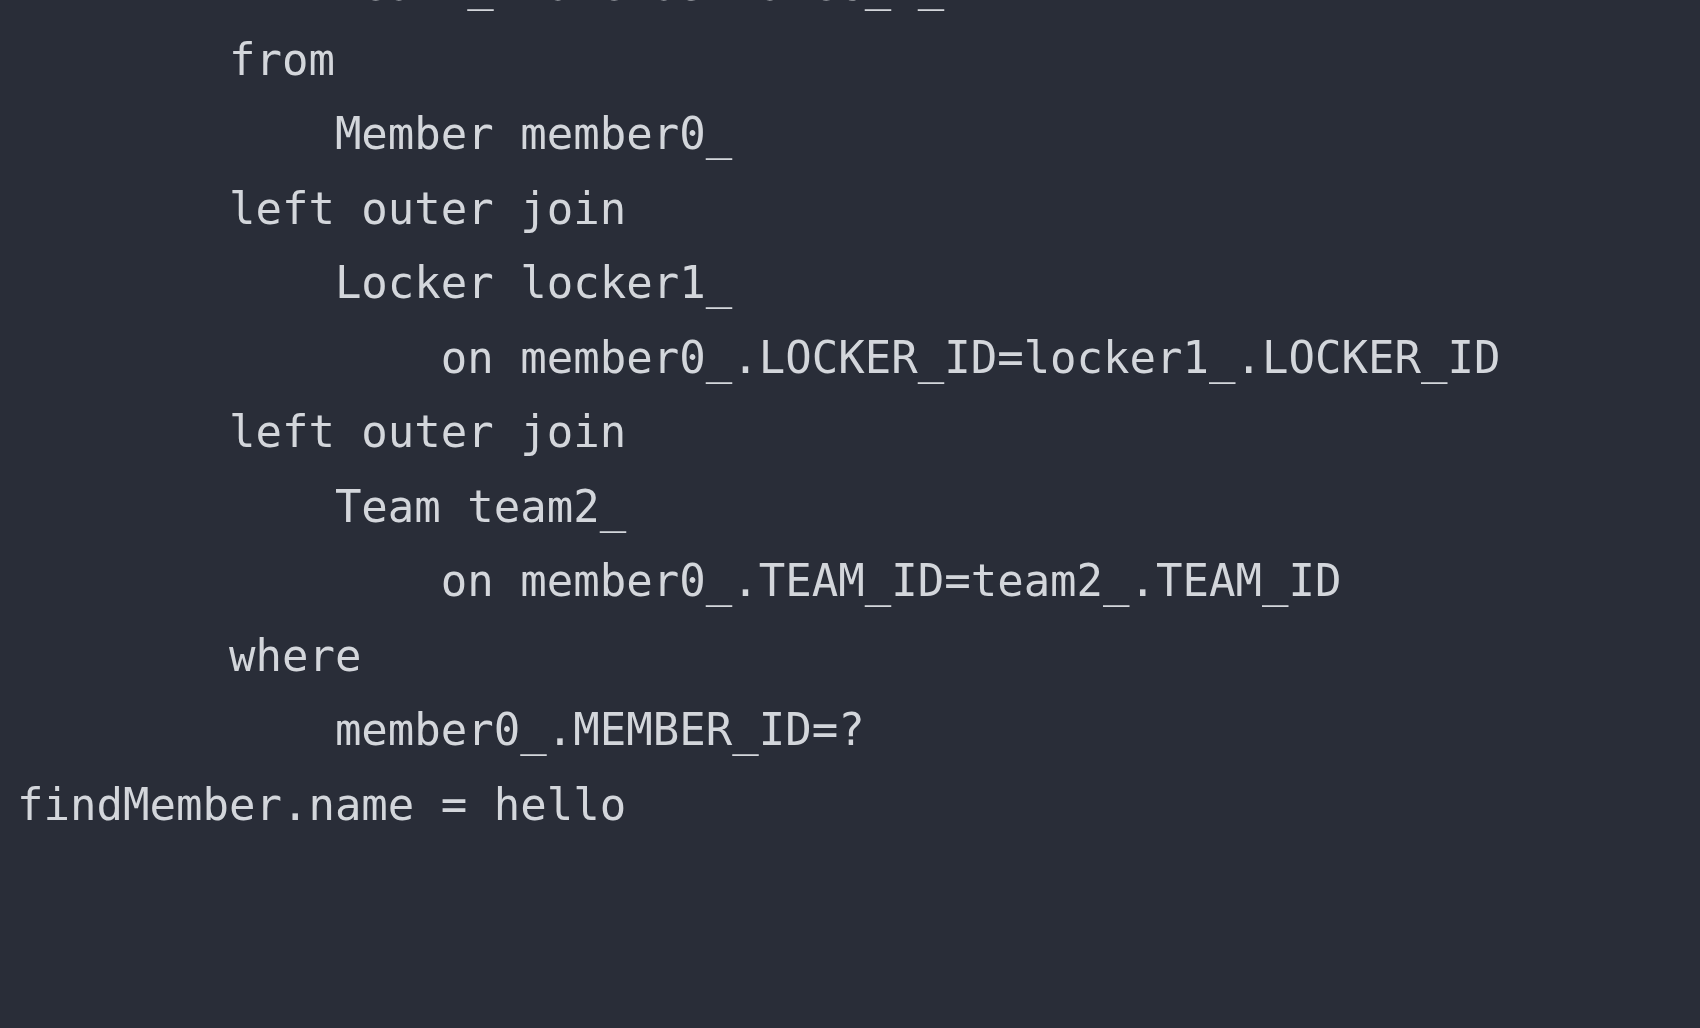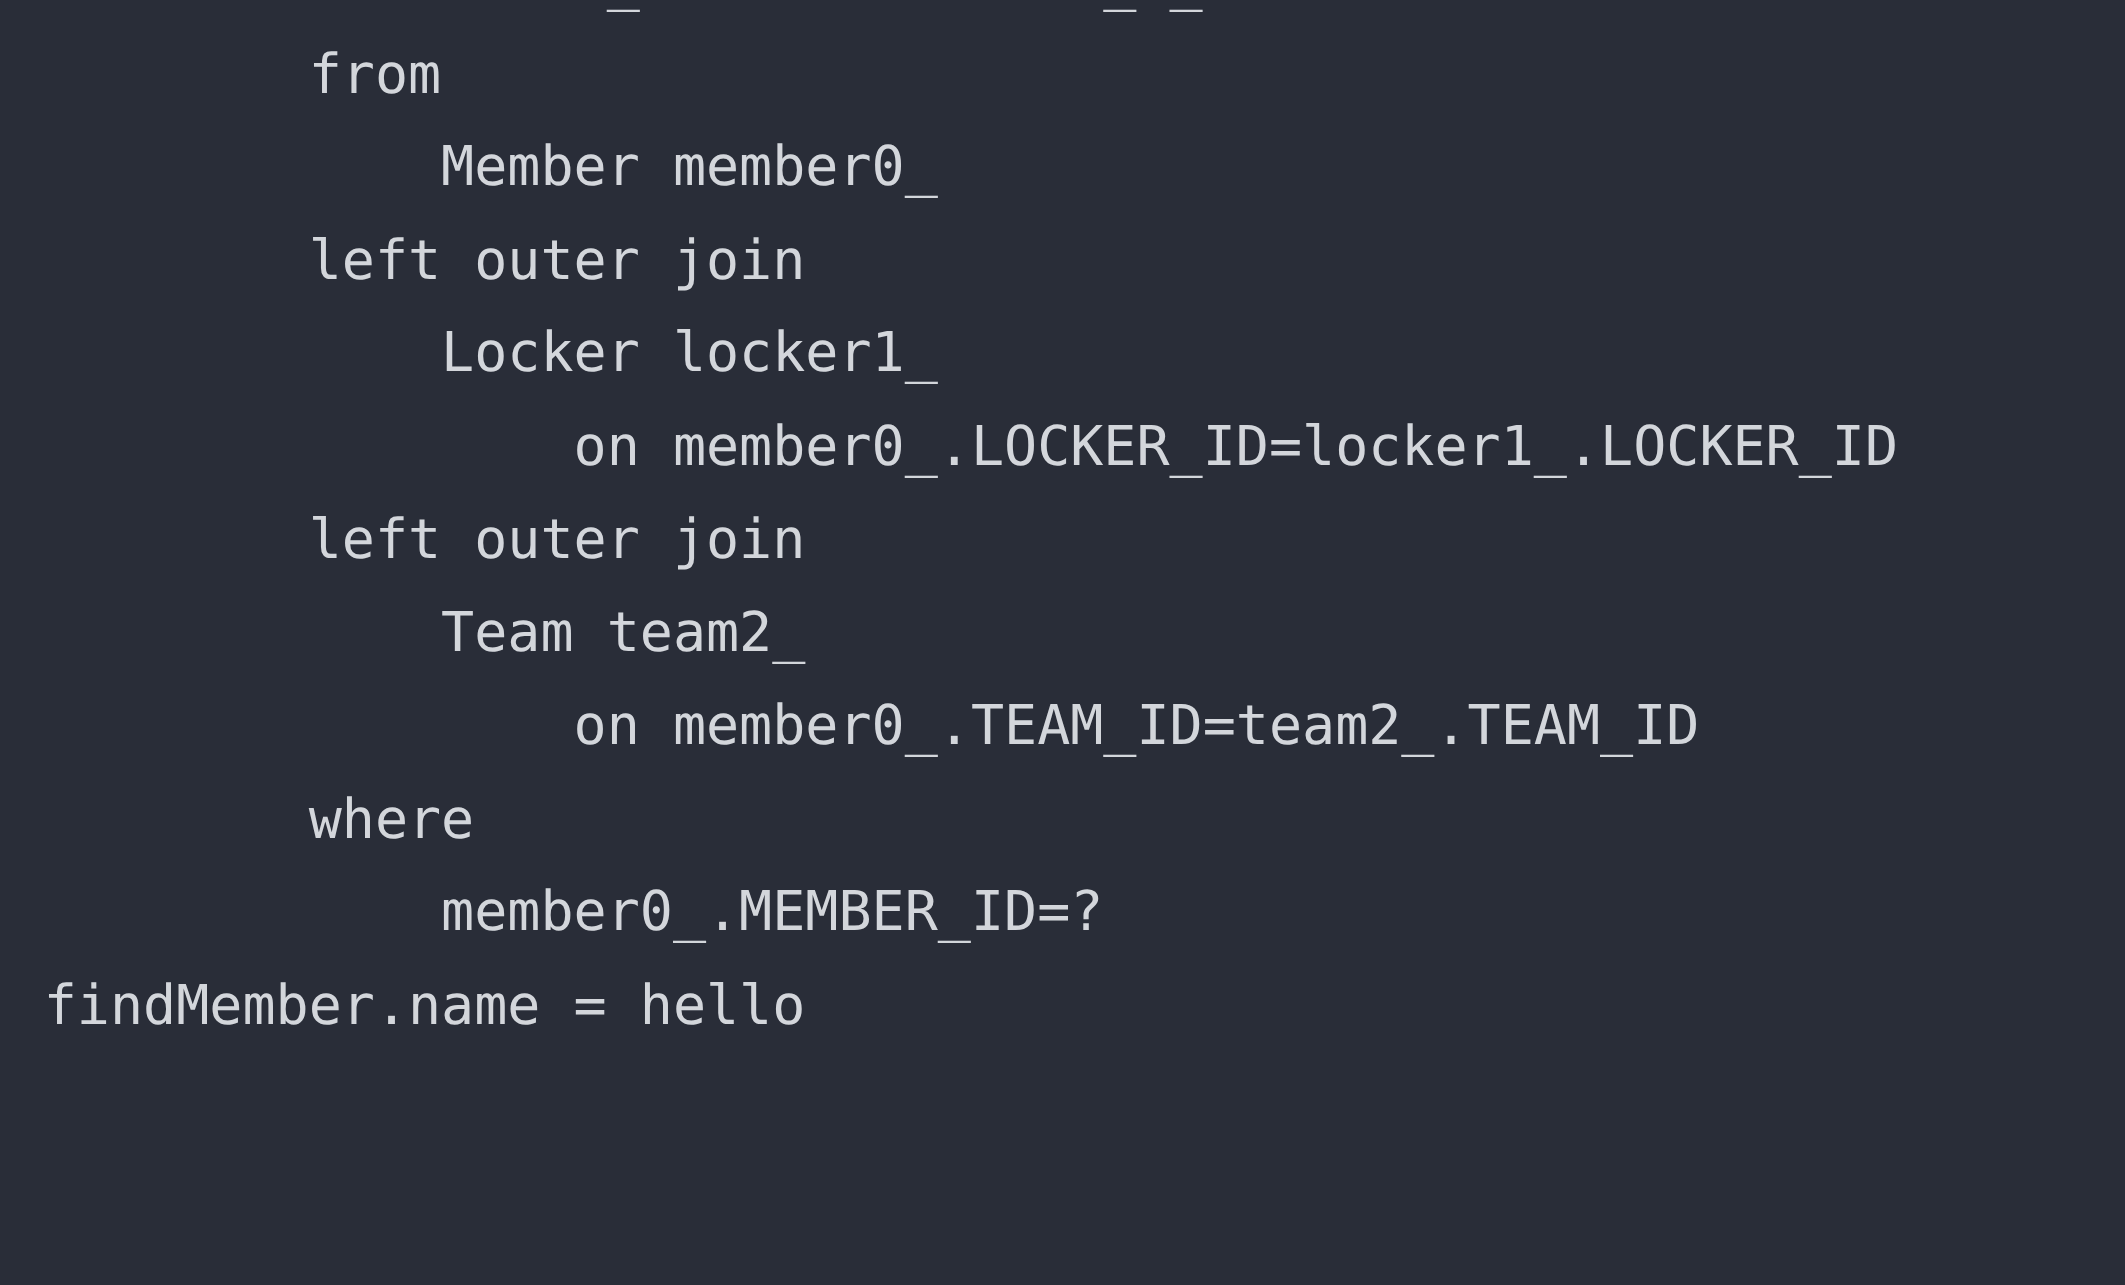--- a/index.html
+++ b/index.html
@@ -26,21 +26,21 @@
     color: #d3d6db;
     white-space: pre;
     letter-spacing: 0px;
     
     padding-top: 0;
     box-sizing: border-box;
   }
   .line {
     display: block;
     height: 74.5px;
-    padding-left: 35px;
+    padding-left: 17px;
     white-space: pre;
     color: #d3d6db;
     text-rendering: optimizeLegibility;
   }
   
   #console.scrolled {
     top: -52px;
   }
   .line.clipped {
     color: #d3d6db;

